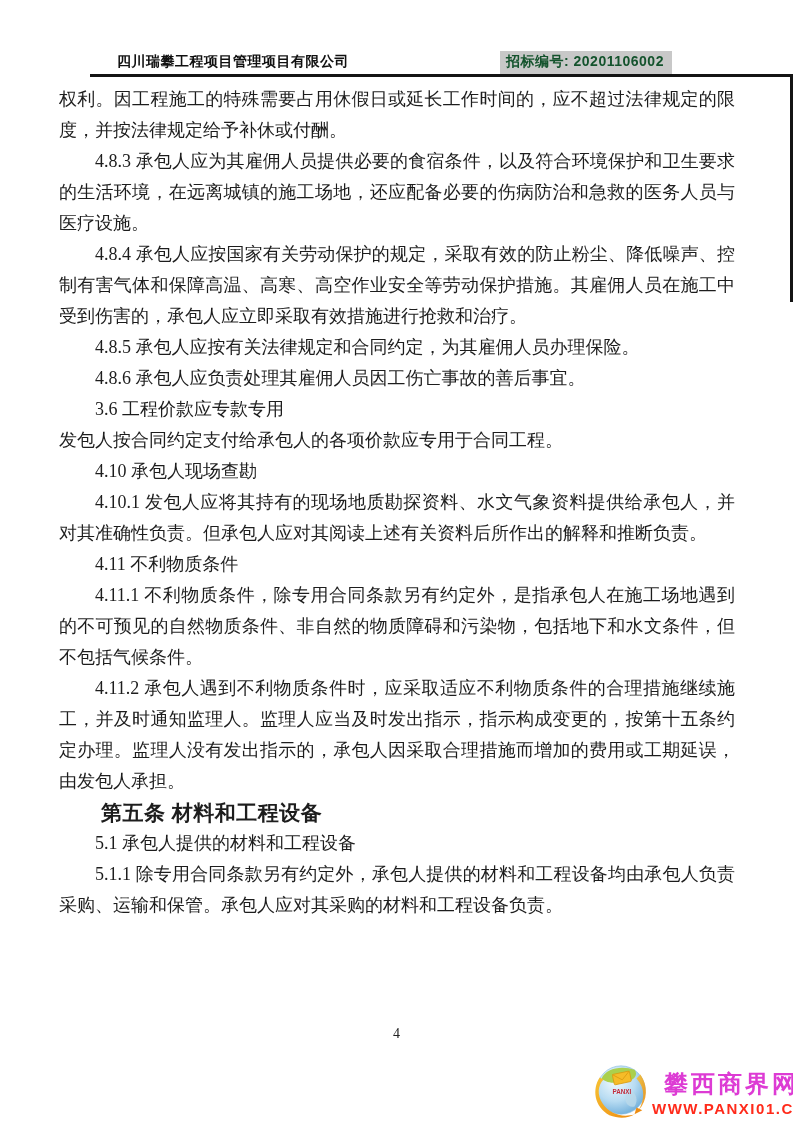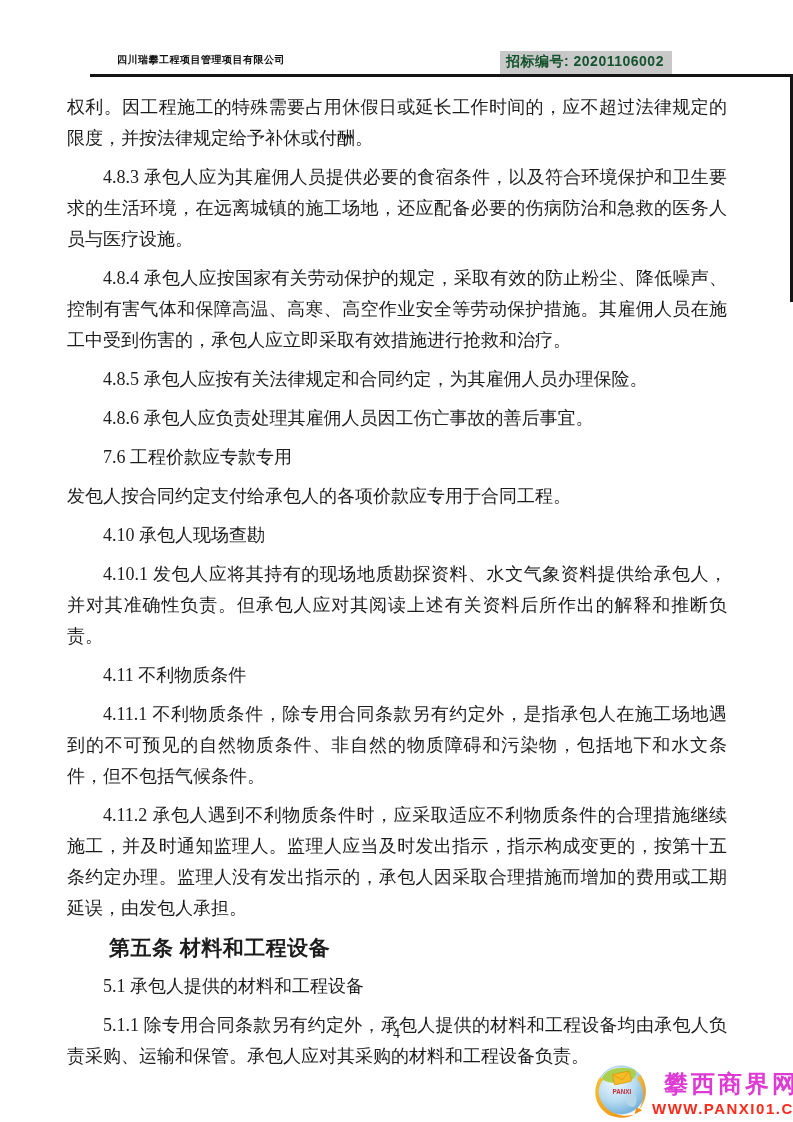--- a/index.html
+++ b/index.html
@@ -10,21 +10,21 @@
     --site_url:#ff2a1a;
   }
   html,body{margin:0;padding:0;}
   body{background:#ffffff;font-family:"Liberation Serif","DejaVu Serif",serif;}
   .page{position:relative;width:793px;height:1122px;background:#ffffff;overflow:hidden;}
 
   
   .hdr-company{
     position:absolute;left:117px;top:53px;
     font-family:"Liberation Sans","DejaVu Sans",sans-serif;
-    font-size:10px;font-weight:600;color:#101010;letter-spacing:0.5px;
+    font-size:14px;font-weight:600;color:#101010;letter-spacing:0.5px;
     white-space:nowrap;
   }
   .hdr-tender{
     position:absolute;left:500px;top:51px;
     background:var(--tender_highlight,#c8c8c8);
     padding:2px 8px 3px 6px;
     font-family:"Liberation Sans","DejaVu Sans",sans-serif;
     font-size:14px;font-weight:600;color:#14532d;letter-spacing:0.5px;
     white-space:nowrap;
   }
@@ -36,21 +36,21 @@
     position:absolute;right:0;top:74px;width:3px;height:228px;
     background:var(--header_rule,#141414);
   }
 
   
   .content{
     position:absolute;left:59px;top:84px;width:676px;
     font-size:18px;line-height:31px;color:var(--body_text,#1d1d1d);
     text-align:justify;
   }
-  .content p{margin:8px;padding:0;}
+  .content p{margin:0;padding:0;}
   .content p.indent{text-indent:2em;}
   .content p.heading{
     font-family:"Liberation Sans","DejaVu Sans",sans-serif;
     font-weight:bold;font-size:21px;text-indent:2em;
     letter-spacing:0.5px;
   }
 
   
   .page-num{
     position:absolute;left:0;top:1026px;width:793px;text-align:center;
@@ -82,21 +82,21 @@
   <div class="hdr-tender">招标编号: 20201106002</div>
   <div class="hdr-rule"></div>
   <div class="edge-line"></div>
 
   <div class="content">
     <p>权利。因工程施工的特殊需要占用休假日或延长工作时间的，应不超过法律规定的限度，并按法律规定给予补休或付酬。</p>
     <p class="indent">4.8.3 承包人应为其雇佣人员提供必要的食宿条件，以及符合环境保护和卫生要求的生活环境，在远离城镇的施工场地，还应配备必要的伤病防治和急救的医务人员与医疗设施。</p>
     <p class="indent">4.8.4 承包人应按国家有关劳动保护的规定，采取有效的防止粉尘、降低噪声、控制有害气体和保障高温、高寒、高空作业安全等劳动保护措施。其雇佣人员在施工中受到伤害的，承包人应立即采取有效措施进行抢救和治疗。</p>
     <p class="indent">4.8.5 承包人应按有关法律规定和合同约定，为其雇佣人员办理保险。</p>
     <p class="indent">4.8.6 承包人应负责处理其雇佣人员因工伤亡事故的善后事宜。</p>
-    <p class="indent">7.6 工程价款应专款专用</p>
+    <p class="indent">3.6 工程价款应专款专用</p>
     <p>发包人按合同约定支付给承包人的各项价款应专用于合同工程。</p>
     <p class="indent">4.10 承包人现场查勘</p>
     <p class="indent">4.10.1 发包人应将其持有的现场地质勘探资料、水文气象资料提供给承包人，并对其准确性负责。但承包人应对其阅读上述有关资料后所作出的解释和推断负责。</p>
     <p class="indent">4.11 不利物质条件</p>
     <p class="indent">4.11.1 不利物质条件，除专用合同条款另有约定外，是指承包人在施工场地遇到的不可预见的自然物质条件、非自然的物质障碍和污染物，包括地下和水文条件，但不包括气候条件。</p>
     <p class="indent">4.11.2 承包人遇到不利物质条件时，应采取适应不利物质条件的合理措施继续施工，并及时通知监理人。监理人应当及时发出指示，指示构成变更的，按第十五条约定办理。监理人没有发出指示的，承包人因采取合理措施而增加的费用或工期延误，由发包人承担。</p>
     <p class="heading">第五条 材料和工程设备</p>
     <p class="indent">5.1 承包人提供的材料和工程设备</p>
     <p class="indent">5.1.1 除专用合同条款另有约定外，承包人提供的材料和工程设备均由承包人负责采购、运输和保管。承包人应对其采购的材料和工程设备负责。</p>
   </div>

